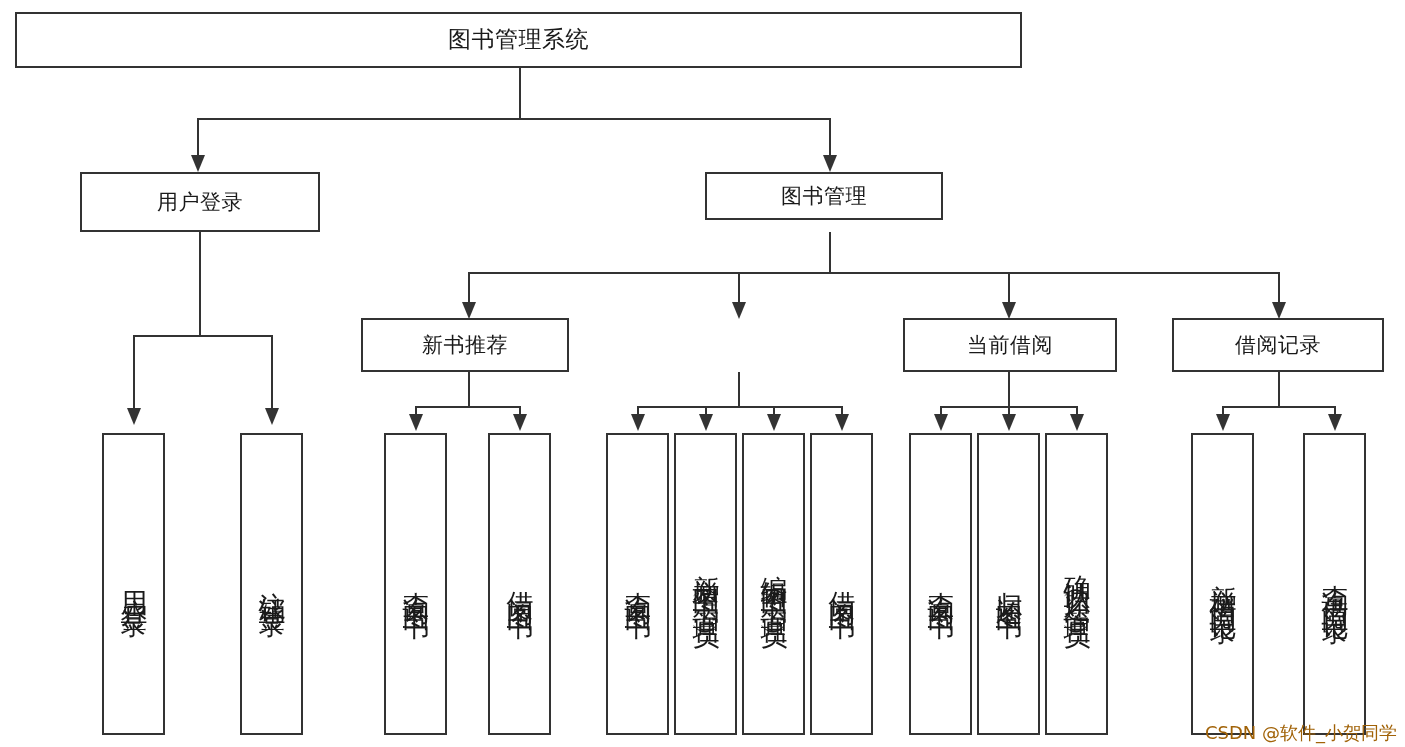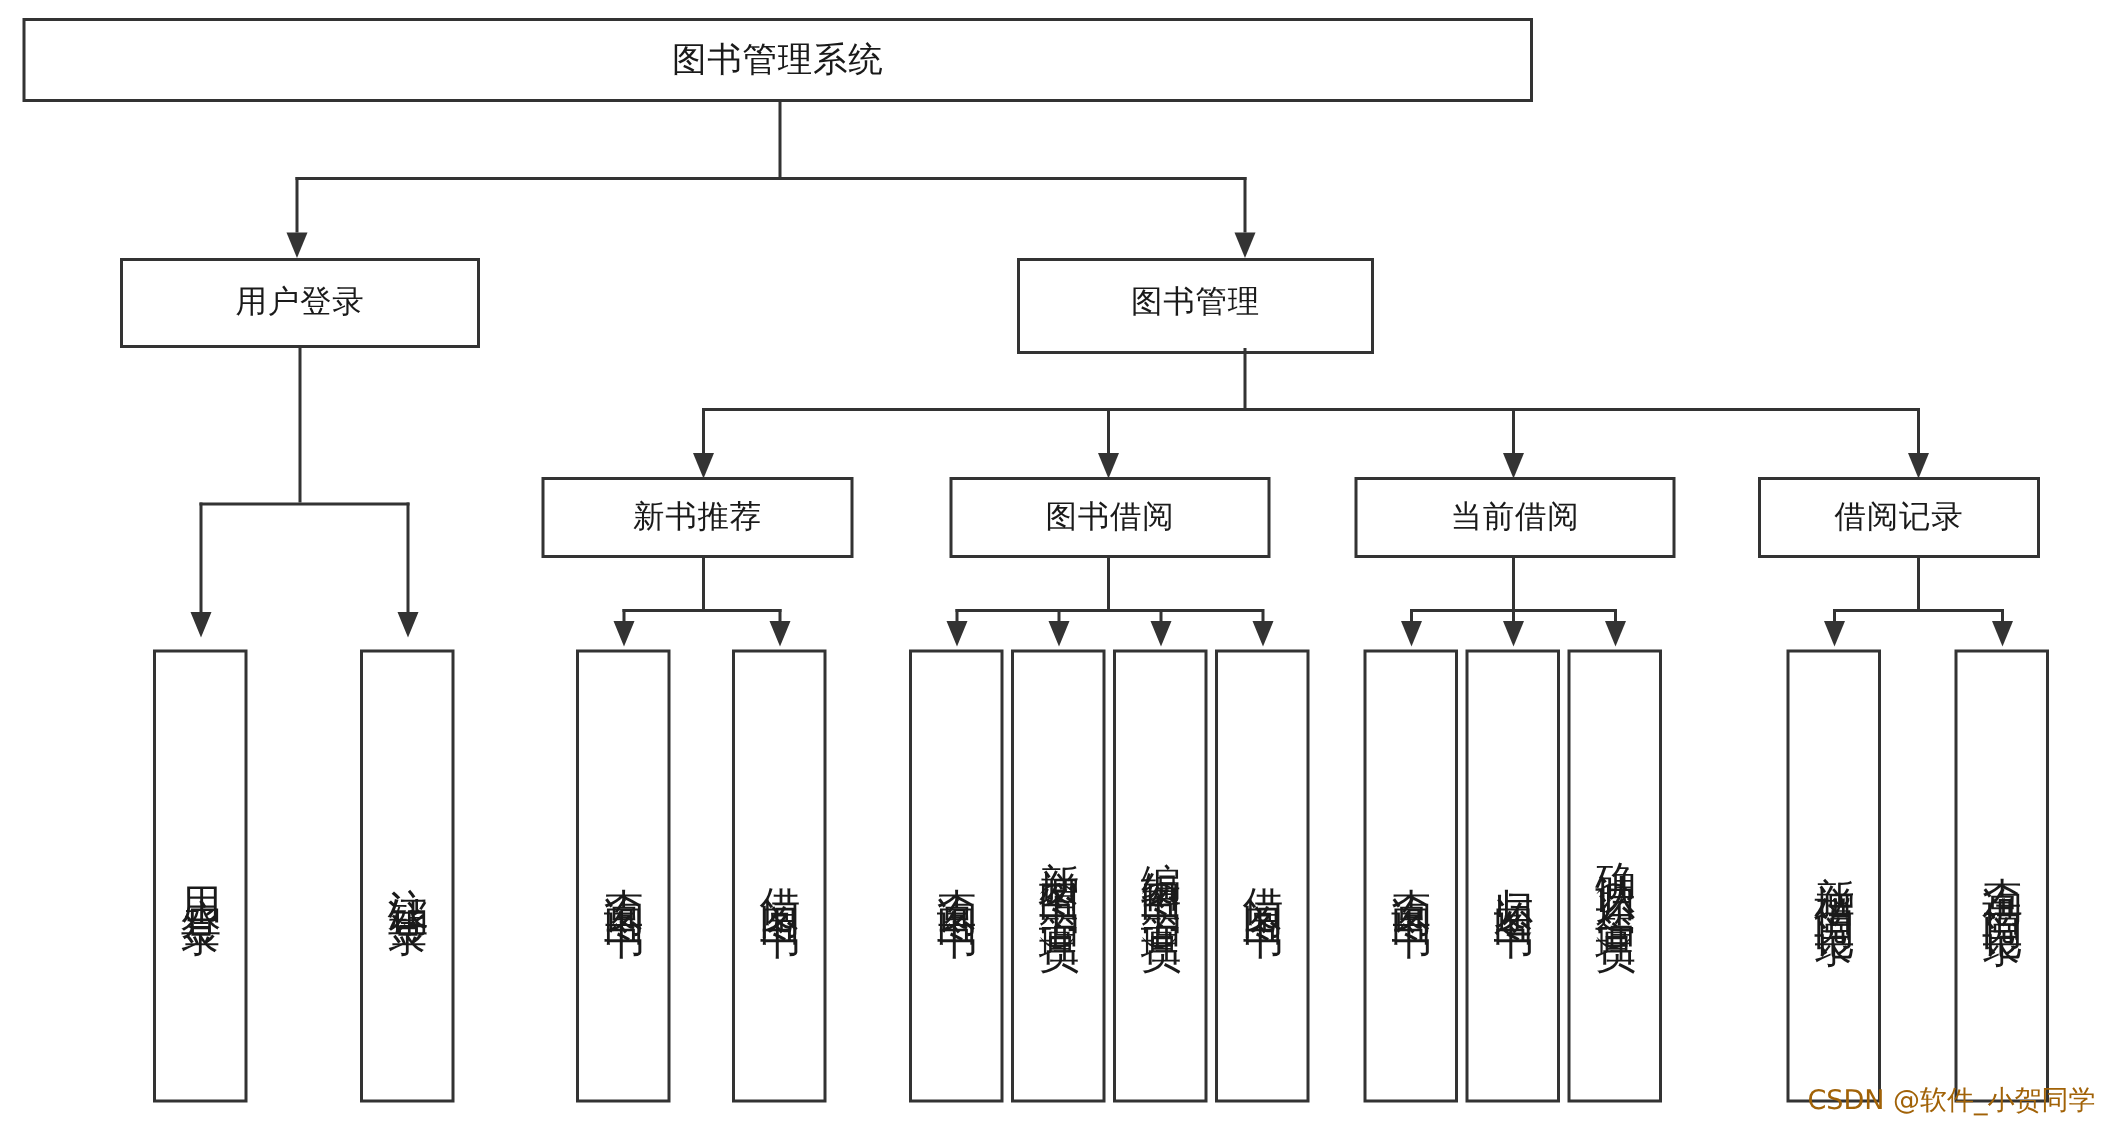--- a/index.html
+++ b/index.html
@@ -100,21 +100,21 @@
 
   <div class="vline" style="left:197px; top:118px; width:2px; height:37px;"></div>
   <div class="arrow" style="left:191px; top:155px;"></div>
   <div class="vline" style="left:829px; top:118px; width:2px; height:37px;"></div>
   <div class="arrow" style="left:823px; top:155px;"></div>
 
   <div class="node level1" style="left:80px; top:172px; width:240px; height:60px;">
     <span class="label">用户登录</span>
   </div>
 
-  <div class="node level1" style="left:678px; top:172px; width:238px; height:64px;font-family:Liberation Mono, monospace;">
+  <div class="node level1" style="left:705px; top:172px; width:238px; height:48px;">
     <span class="label">图书管理</span>
   </div>
 
   <div class="vline" style="left:199px; top:232px; width:2px; height:103px;"></div>
   <div class="hline" style="left:133px; top:335px; width:140px; height:2px;"></div>
   <div class="vline" style="left:133px; top:335px; width:2px; height:73px;"></div>
   <div class="arrow" style="left:127px; top:408px;"></div>
   <div class="vline" style="left:271px; top:335px; width:2px; height:73px;"></div>
   <div class="arrow" style="left:265px; top:408px;"></div>
 
@@ -125,27 +125,24 @@
   <div class="vline" style="left:738px; top:272px; width:2px; height:30px;"></div>
   <div class="arrow" style="left:732px; top:302px;"></div>
   <div class="vline" style="left:1008px; top:272px; width:2px; height:30px;"></div>
   <div class="arrow" style="left:1002px; top:302px;"></div>
   <div class="vline" style="left:1278px; top:272px; width:2px; height:30px;"></div>
   <div class="arrow" style="left:1272px; top:302px;"></div>
 
   <div class="node level2" style="left:361px; top:318px; width:208px; height:54px;">
     <span class="label">新书推荐</span>
   </div>
-  <div class="node level2" style="left:633px; top:318px; width:214px; height:54px;">
-    <span class="label">图书借阅</span>
-  </div>
   <div class="node level2" style="left:903px; top:318px; width:214px; height:54px;">
     <span class="label">当前借阅</span>
   </div>
-  <div class="node level2" style="left:1172px; top:318px; width:188px; height:54px;">
+  <div class="node level2" style="left:1172px; top:318px; width:212px; height:54px;">
     <span class="label">借阅记录</span>
   </div>
 
   <div class="vline" style="left:468px; top:372px; width:2px; height:34px;"></div>
   <div class="hline" style="left:415px; top:406px; width:106px; height:2px;"></div>
   <div class="vline" style="left:415px; top:406px; width:2px; height:8px;"></div>
   <div class="arrow" style="left:409px; top:414px;"></div>
   <div class="vline" style="left:519px; top:406px; width:2px; height:8px;"></div>
   <div class="arrow" style="left:513px; top:414px;"></div>
 

